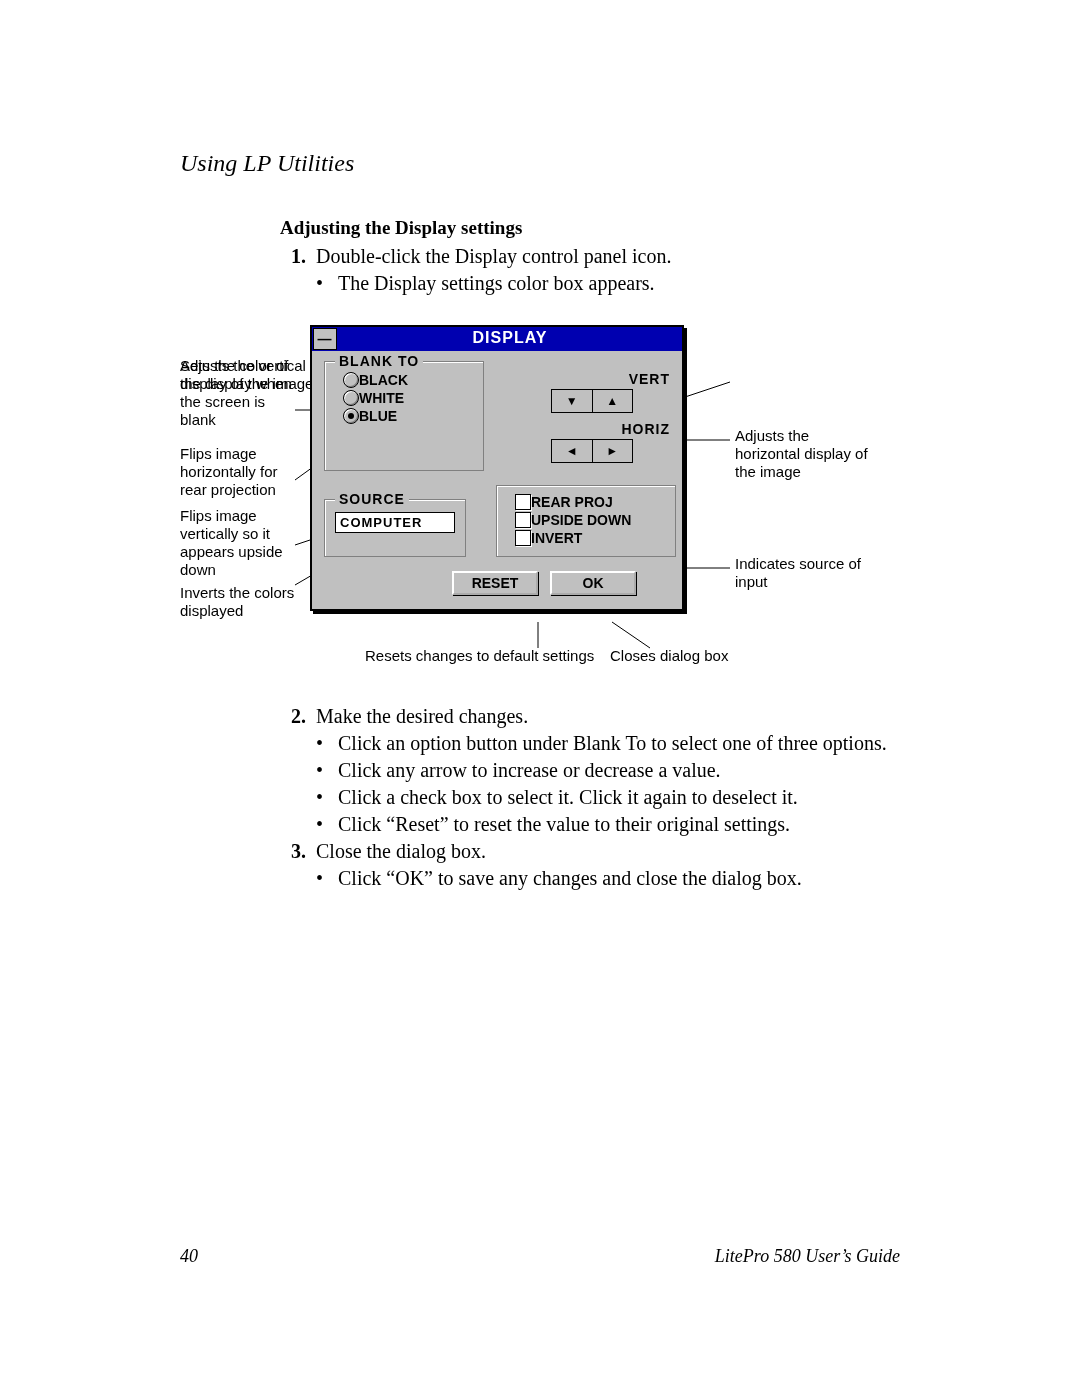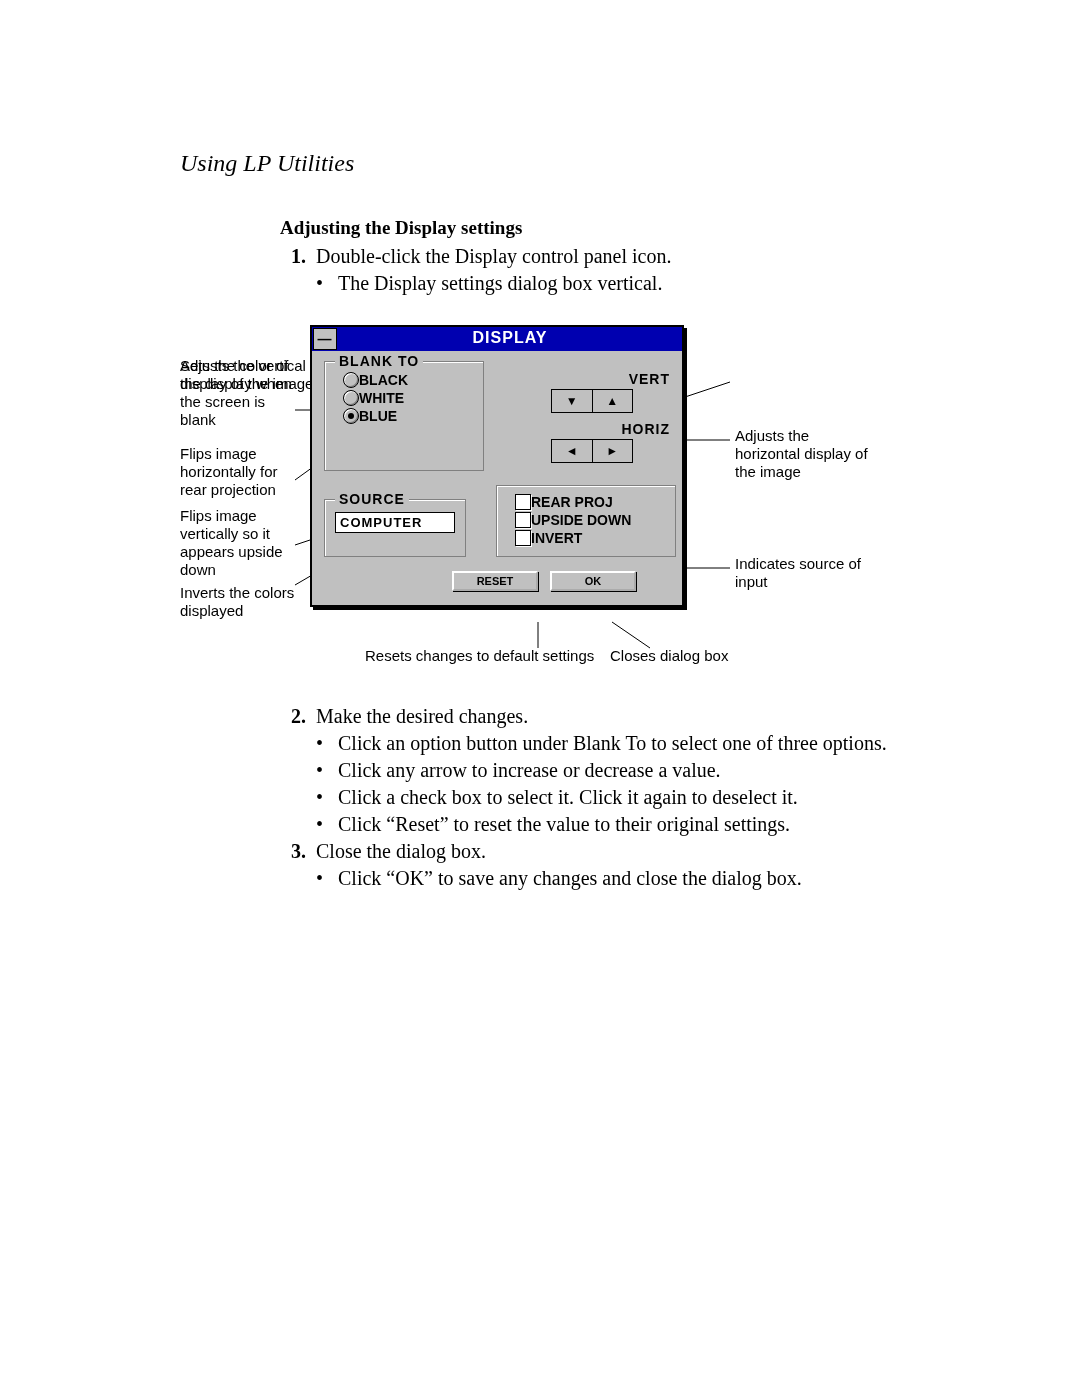--- a/index.html
+++ b/index.html
@@ -148,21 +148,21 @@
     margin-top: 4px;
   }
   .btn-row { display: flex; gap: 12px; justify-content: flex-end; margin-top: 14px; margin-right: 34px; }
   .push-btn {
     min-width: 66px;
     padding: 2px 8px;
     background: #c0c0c0;
     border: 2px outset #fff;
     box-shadow: 1px 1px 0 #000;
     font-weight: bold;
-    font-size: 11px;
+    font-size: 14px;
     text-align: center;
   }
 
   .callout {
     position: absolute;
     font-family: Arial, Helvetica, sans-serif;
     font-size: 15px;
     line-height: 1.2;
     color: #000;
   }
@@ -191,21 +191,21 @@
 
   <div class="content">
     <div class="section-title">Adjusting the Display settings</div>
 
     <div class="step-row">
       <div class="step-num">1.</div>
       <div class="step-text">Double-click the Display control panel icon.</div>
     </div>
     <div class="sub-row">
       <div class="sub-bullet">•</div>
-      <div class="sub-text">The Display settings dialog box vertical.</div>
+      <div class="sub-text">The Display settings color box appears.</div>
     </div>
 
     <div class="figure-wrap">
       <svg class="lines">
         <line x1="115" y1="85" x2="165" y2="85" stroke="#000"></line>
         <line x1="165" y1="85" x2="175" y2="55" stroke="#000"></line>
         <line x1="115" y1="155" x2="180" y2="108" stroke="#000"></line>
         <line x1="115" y1="220" x2="175" y2="200" stroke="#000"></line>
         <line x1="115" y1="260" x2="175" y2="225" stroke="#000"></line>
         <line x1="505" y1="72" x2="550" y2="57" stroke="#000"></line>
@@ -314,13 +314,17 @@
     <div class="step-row">
       <div class="step-num">3.</div>
       <div class="step-text">Close the dialog box.</div>
     </div>
     <div class="sub-row">
         <div class="sub-bullet">•</div>
         <div class="sub-text">Click “OK” to save any changes and close the dialog box.</div>
       </div>
   </div>
 
+  <div class="footer">
+    <span>40</span>
+    <span>LitePro 580 User’s Guide</span>
+  </div>
 </div>
 
 </body></html>

